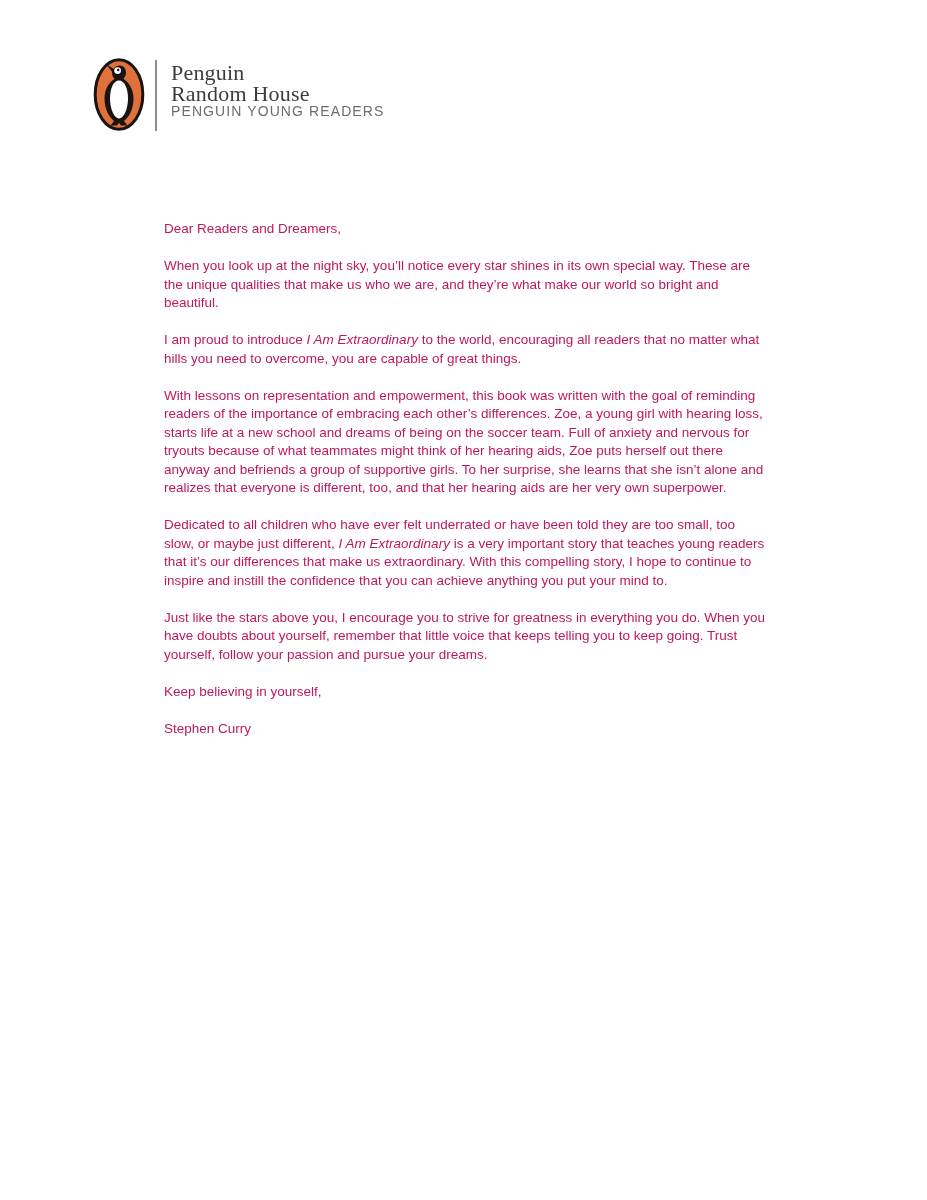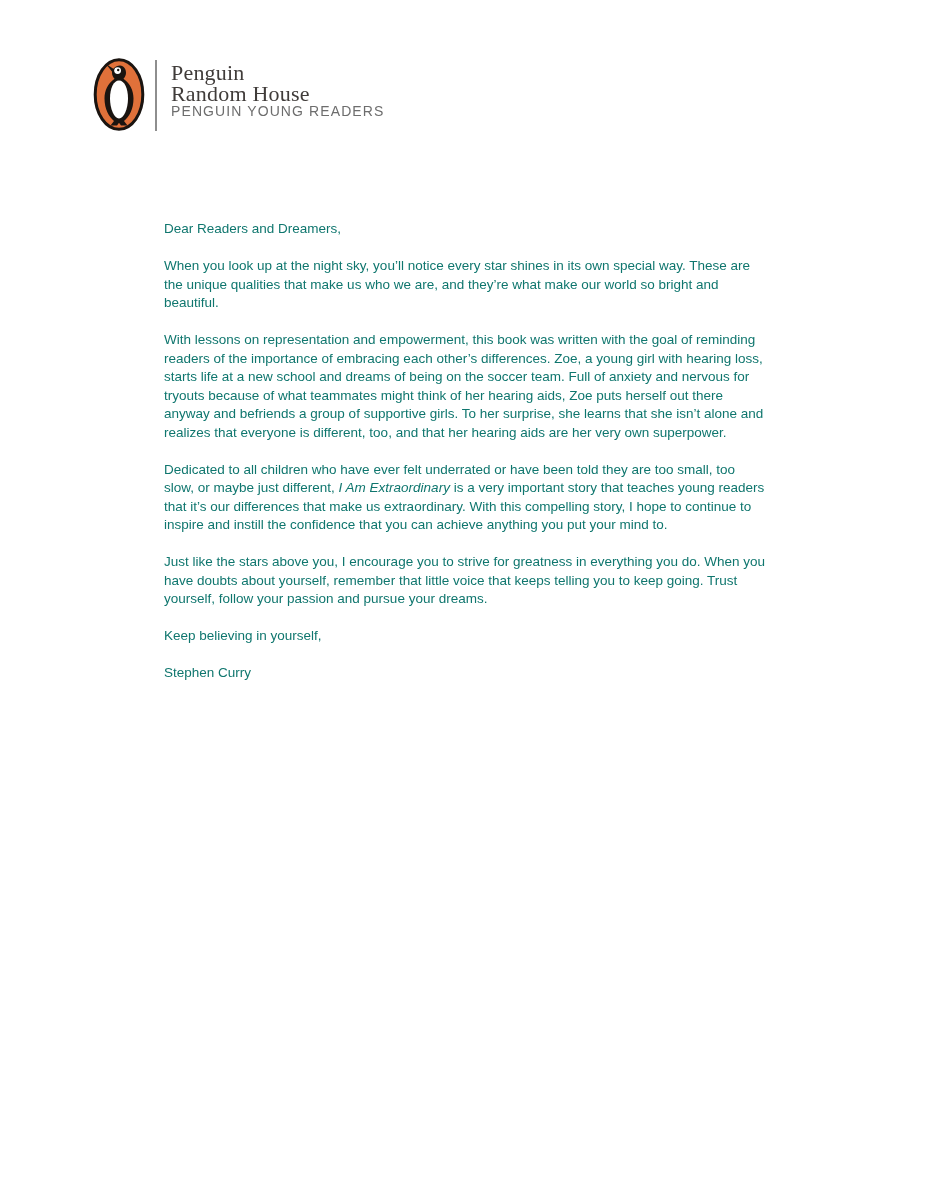--- a/index.html
+++ b/index.html
@@ -55,21 +55,21 @@
   }
 
   
   .letter-body {
     position: absolute;
     left: 164px;
     top: 220px;
     width: 604px;
     font-size: 13.5px;
     line-height: 18.5px;
-    color: #0f766e;
+    color: #be185d;
   }
   .letter-body p { margin: 0 0 18.5px 0; }
   .letter-body .italic { font-style: italic; }
 
   
   .footer {
     position: absolute;
     left: 164px;
     top: 1158px;
     font-size: 11px;
@@ -121,20 +121,21 @@
     <div class="wordmark">
       <div class="brand-line">Penguin</div>
       <div class="brand-line">Random House</div>
       <div class="division">PENGUIN YOUNG READERS</div>
     </div>
   </header>
 
   <main class="letter-body">
     <p>Dear Readers and Dreamers,</p>
     <p><span>When you look up at the night sky, you’ll notice every star shines in its own special way. These are the unique qualities that make us who we are, and they’re what make our world so bright and beautiful.</span></p>
+    <p><span>I am proud to introduce </span><span class="italic">I Am Extraordinary</span><span> to the world, encouraging all readers that no matter what hills you need to overcome, you are capable of great things.</span></p>
     <p><span>With lessons on representation and empowerment, this book was written with the goal of reminding readers of the importance of embracing each other’s differences. Zoe, a young girl with hearing loss, starts life at a new school and dreams of being on the soccer team. Full of anxiety and nervous for tryouts because of what teammates might think of her hearing aids, Zoe puts herself out there anyway and befriends a group of supportive girls. To her surprise, she learns that she isn’t alone and realizes that everyone is different, too, and that her hearing aids are her very own superpower.</span></p>
     <p><span>Dedicated to all children who have ever felt underrated or have been told they are too small, too slow, or maybe just different, </span><span class="italic">I Am Extraordinary</span><span> is a very important story that teaches young readers that it’s our differences that make us extraordinary. With this compelling story, I hope to continue to inspire and instill the confidence that you can achieve anything you put your mind to.</span></p>
     <p><span>Just like the stars above you, I encourage you to strive for greatness in everything you do. When you have doubts about yourself, remember that little voice that keeps telling you to keep going. Trust yourself, follow your passion and pursue your dreams.</span></p>
     <p>Keep believing in yourself,</p>
     <p>Stephen Curry</p>
   </main>
 
   <footer class="footer">
     <div>1745 Broadway, New York, NY 10019</div>
     <div><span class="phone-label">P</span> <span>212 366 2000</span></div>

